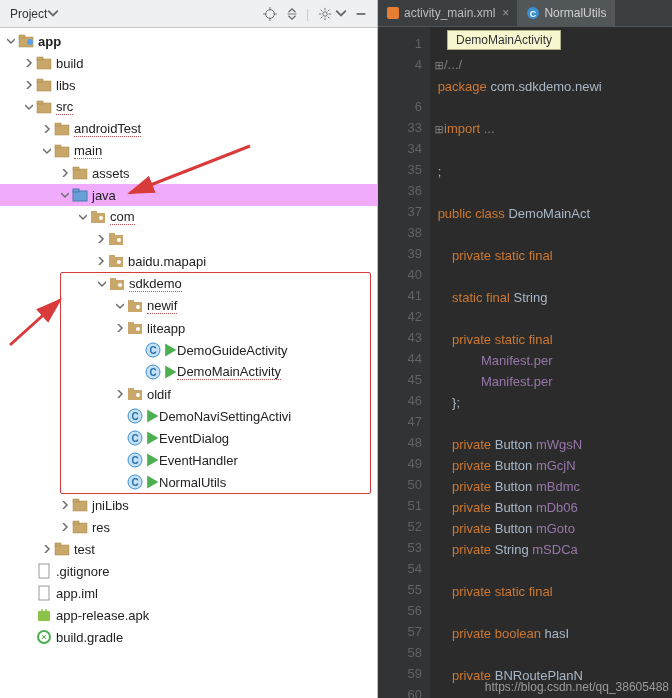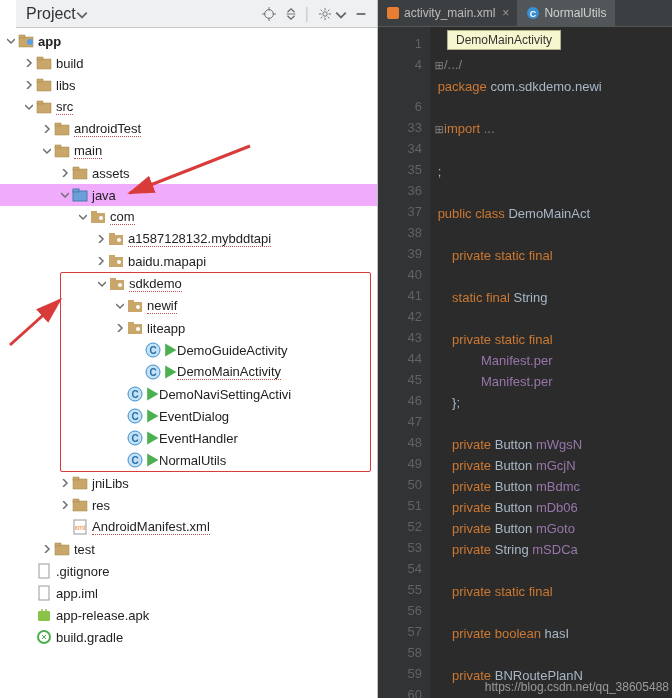--- a/index.html
+++ b/index.html
@@ -1,21 +1,21 @@
 <!DOCTYPE html>
 <html><head>
 <meta charset="utf-8">
 <style>
 * { margin: 0; padding: 0; box-sizing: border-box; font-family: "Segoe UI", Arial, sans-serif; }
 body { width: 672px; height: 698px; display: flex; background: #f0f0f0; overflow: hidden; position: relative; }
 
 .panel-left { width: 378px; height: 100%; background: #fff; border-right: 1px solid #c0c0c0; display: flex; flex-direction: column; }
 .panel-right { flex: 1; height: 100%; background: #2b2b2b; display: flex; flex-direction: column; }
 
-.project-header { height: 28px; background: #eef0f2; border-bottom: 1px solid #c7c7c7; display: flex; align-items: center; padding: 0 6px; font-size: 16px; color: #333; margin-left: 16px; }
+.project-header { height: 28px; background: #eef0f2; border-bottom: 1px solid #c7c7c7; display: flex; align-items: center; padding: 0 6px; font-size: 12px; color: #333; }
 .project-header .title { margin-left: 4px; }
 .project-header .spacer { flex: 1; }
 .project-header .tool-icon { width: 20px; height: 20px; display: flex; align-items: center; justify-content: center; color: #666; margin-left: 2px; }
 .project-header .tool-icon svg { width: 14px; height: 14px; }
 .project-header .chev { width: 14px; height: 14px; color: #5a5a5a; }
 .project-header .chev svg { width: 12px; height: 12px; }
 
 .tree { flex: 1; overflow: auto; font-size: 13px; color: #222; padding-top: 2px; }
 .tree-row { display: flex; align-items: center; height: 22px; white-space: nowrap; padding-right: 4px; }
 .tree-row.selected { background: #f0abfc; }
@@ -247,21 +247,20 @@
             <path d="M2 0 L6 4 L2 8" fill="none" stroke="#6e6e6e" stroke-width="1.5"></path>
           </svg>
         </span>
       <span class="icon">
           <svg viewBox="0 0 16 16">
             <rect x="1" y="4" width="14" height="10" class="folder-pkg"></rect>
             <rect x="1" y="2" width="6" height="3" class="folder-pkg"></rect>
             <circle cx="11" cy="9" r="2" fill="#fff"></circle>
           </svg>
         </span>
-      <span class="node-label underline">a1587128132.mybddtapi</span>
     </div>
 
     <div class="tree-row" style="padding-left:94px">
       <span class="tw">
           <svg viewBox="0 0 8 8">
             <path d="M2 0 L6 4 L2 8" fill="none" stroke="#6e6e6e" stroke-width="1.5"></path>
           </svg>
         </span>
       <span class="icon">
           <svg viewBox="0 0 16 16">
@@ -346,20 +345,35 @@
             </svg>
           </span>
       <span class="icon" style="width:10px;margin-right:2px">
             <svg viewBox="0 0 10 10">
               <path d="M2 1 L9 5 L2 9 Z" fill="#4caf50"></path>
             </svg>
           </span>
       <span class="node-label underline">DemoMainActivity</span>
     </div>
 
+    <div class="tree-row" style="padding-left:52px">
+      <span class="tw">
+            <svg viewBox="0 0 8 8">
+              <path d="M2 0 L6 4 L2 8" fill="none" stroke="#6e6e6e" stroke-width="1.5"></path>
+            </svg>
+          </span>
+      <span class="icon">
+            <svg viewBox="0 0 16 16">
+              <rect x="1" y="4" width="14" height="10" class="folder-pkg"></rect>
+              <rect x="1" y="2" width="6" height="3" class="folder-pkg"></rect>
+              <circle cx="11" cy="9" r="2" fill="#fff"></circle>
+            </svg>
+          </span>
+      <span class="node-label">oldif</span>
+    </div>
 
     <div class="tree-row" style="padding-left:66px">
       <span class="icon">
             <svg viewBox="0 0 16 16">
               <circle cx="8" cy="8" r="7" fill="#c5e1f5" stroke="#3a8fd1"></circle>
               <text x="8" y="12" font-size="10" text-anchor="middle" fill="#2a6fa8" font-family="Arial" font-weight="bold">C</text>
             </svg>
           </span>
       <span class="icon" style="width:10px;margin-right:2px">
             <svg viewBox="0 0 10 10">
@@ -435,29 +449,20 @@
         </span>
       <span class="icon">
           <svg viewBox="0 0 16 16">
             <rect x="1" y="4" width="14" height="10" class="folder-icon"></rect>
             <rect x="1" y="2" width="6" height="3" class="folder-icon"></rect>
           </svg>
         </span>
       <span class="node-label">res</span>
     </div>
 
-    <div class="tree-row" style="padding-left:72px">
-      <span class="icon">
-          <svg viewBox="0 0 16 16">
-            <rect x="2" y="1" width="12" height="14" fill="#fff" stroke="#999"></rect>
-            <text x="8" y="11" font-size="7" text-anchor="middle" fill="#e87e32">xml</text>
-          </svg>
-        </span>
-      <span class="node-label underline">AndroidManifest.xml</span>
-    </div>
 
     <div class="tree-row" style="padding-left:40px">
       <span class="tw">
           <svg viewBox="0 0 8 8">
             <path d="M2 0 L6 4 L2 8" fill="none" stroke="#6e6e6e" stroke-width="1.5"></path>
           </svg>
         </span>
       <span class="icon">
           <svg viewBox="0 0 16 16">
             <rect x="1" y="4" width="14" height="10" class="folder-icon"></rect>

